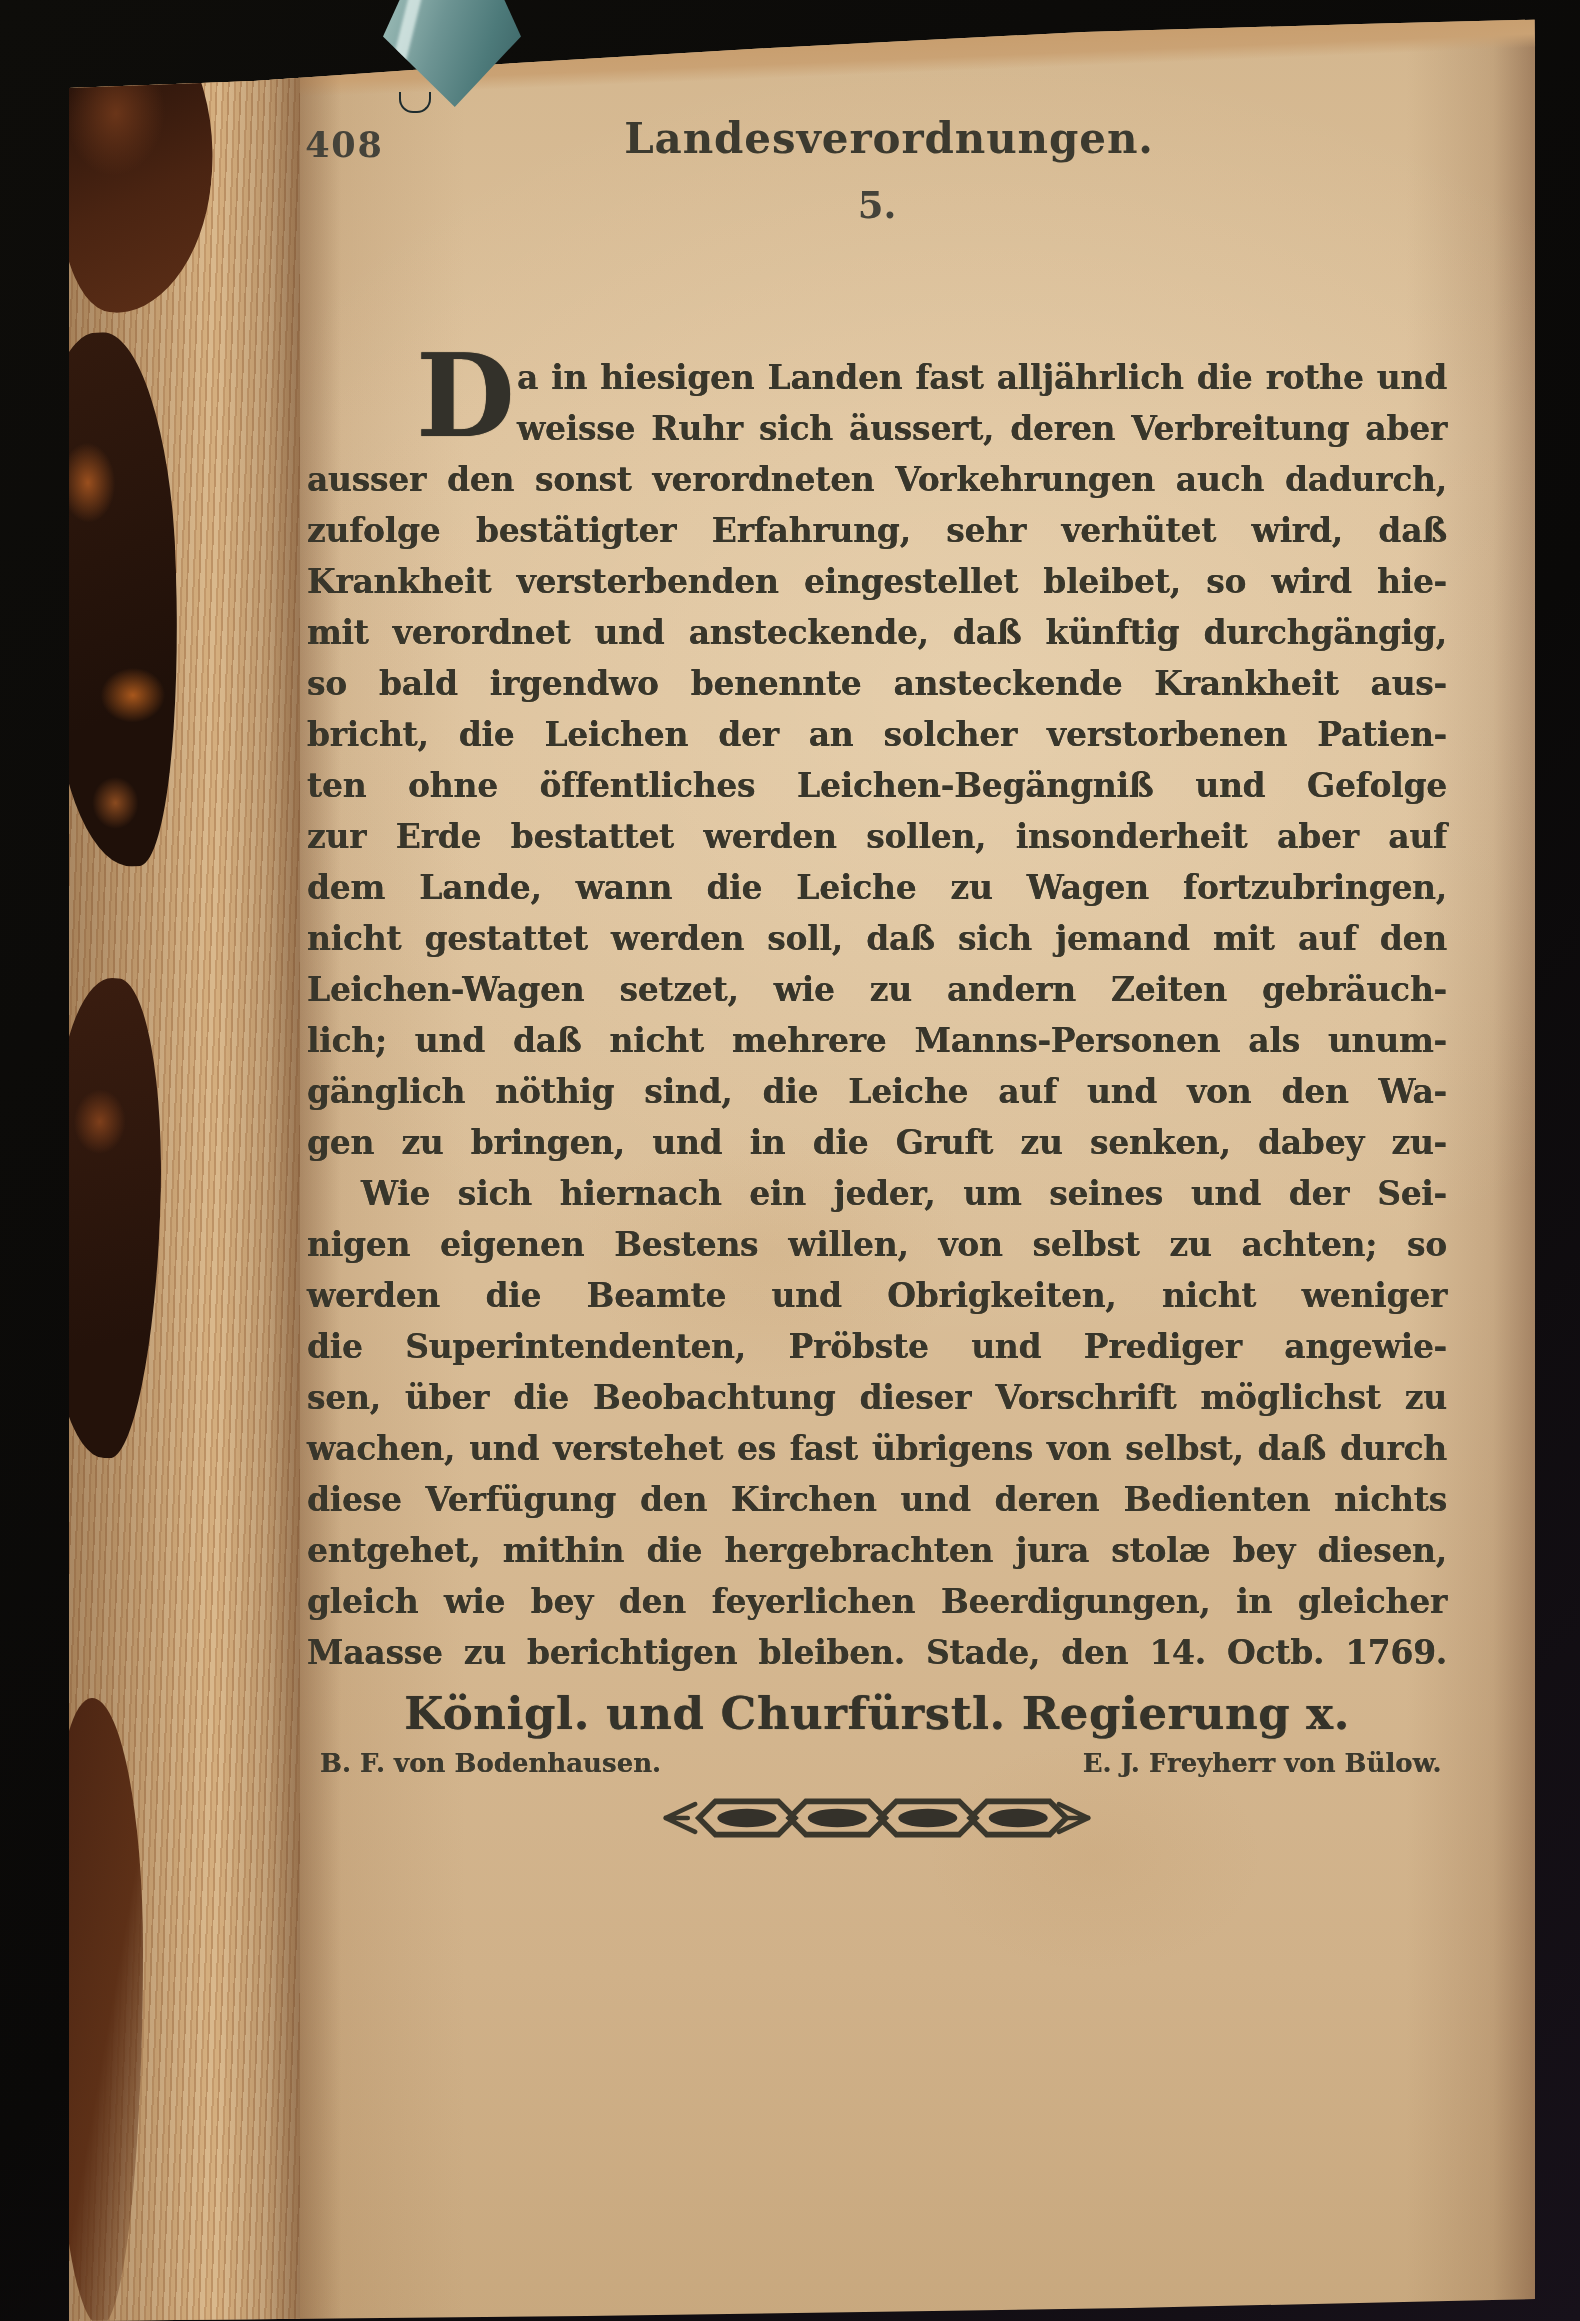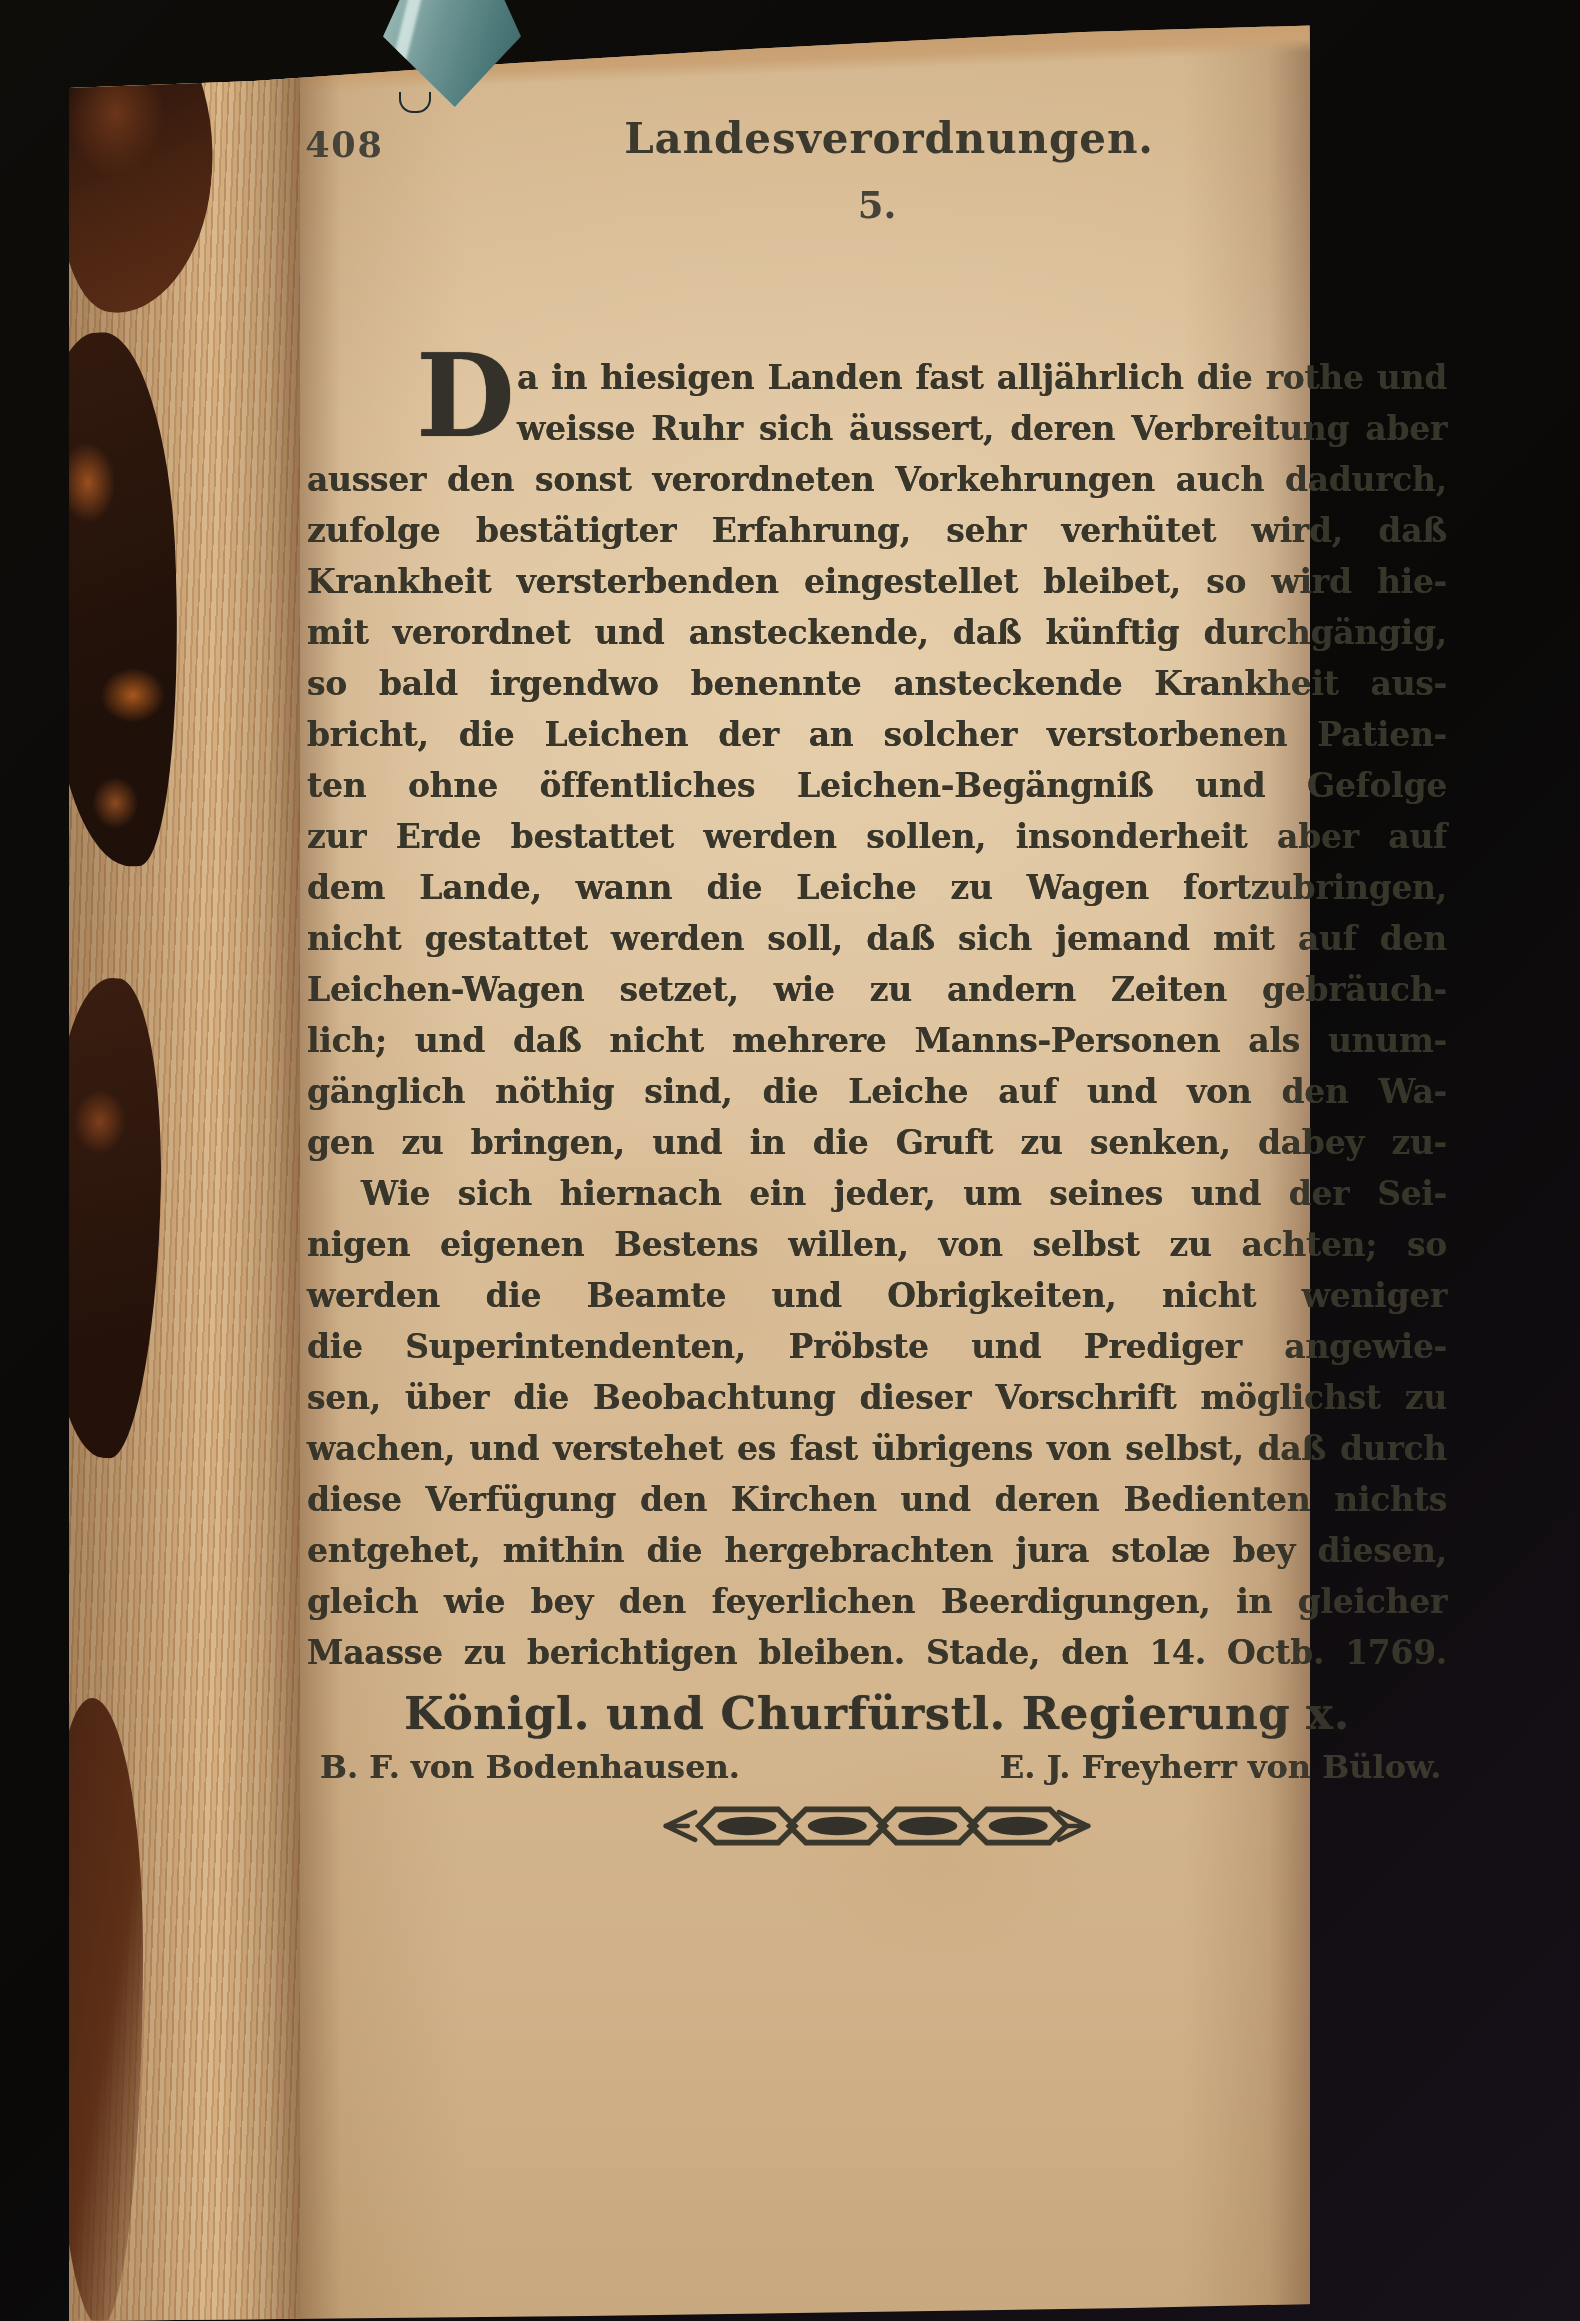--- a/index.html
+++ b/index.html
@@ -3,21 +3,21 @@
 <meta charset="utf-8">
 <style>
   html,body{margin:0;padding:0;}
   body{
     width:1580px;height:2321px;position:relative;overflow:hidden;
     background:linear-gradient(135deg,#0e0d0a 0%,#0a0908 55%,#17111a 100%);
     font-family:"DejaVu Serif","Liberation Serif",serif;
   }
   
   .page-block{
-    position:absolute;left:69px;top:0;width:1241px;height:2321px;
+    position:absolute;left:69px;top:0;width:1466px;height:2321px;
     clip-path:polygon(0 88px,185px 81px,415px 65px,701px 48px,1015px 32px,1292px 24px,1511px 18.5px,
                       1511px 2298px,1061px 2308px,517px 2316px,0 2321px);
     background:
       radial-gradient(1200px 923px at 62% 30%,rgba(255,243,216,0.30),rgba(255,243,216,0) 70%),
       radial-gradient(277px 185px at 48% 54%,rgba(176,128,72,0.12),rgba(176,128,72,0) 70%),
       radial-gradient(240px 166px at 70% 80%,rgba(176,128,72,0.10),rgba(176,128,72,0) 70%),
       linear-gradient(90deg,rgba(137,92,49,0.38) 0,rgba(137,92,49,0.18) 231px,rgba(137,92,49,0) 397px),
       linear-gradient(270deg,rgba(92,52,30,0.42) 0,rgba(122,82,50,0.20) 42px,rgba(122,82,50,0) 129px),
       linear-gradient(180deg,#d3b68e 0,#dcc09a 18%,#d9bd97 55%,#d0b189 85%,#c8a87e 100%);
   }
@@ -115,21 +115,21 @@
     font-size:114px;line-height:114px;font-weight:700;color:#33312a;
     text-shadow:0 0 0.9px rgba(45,42,28,0.8);
   }
   .authority-line{
     margin-top:9.2px;text-align:center;font-size:45px;font-weight:700;
     letter-spacing:0.5px;color:#35332a;text-shadow:0 0 0.7px rgba(45,42,28,0.8);
   }
   .signature-row{
     display:flex;justify-content:space-between;align-items:baseline;
     margin-top:7.4px;padding:0 5.5px 0 13px;
-    font-size:32px;font-weight:700;color:#3b392e;
+    font-size:26px;font-weight:700;color:#3b392e;
     text-shadow:0 0 0.6px rgba(45,42,28,0.7);
     gap:42px;
   }
   .ornament-wrap{margin-top:16.6px;text-align:center;}
   .ornament-wrap svg{display:inline-block;}
 </style>
 </head>
 <body>
 
 <div class="page-block">

